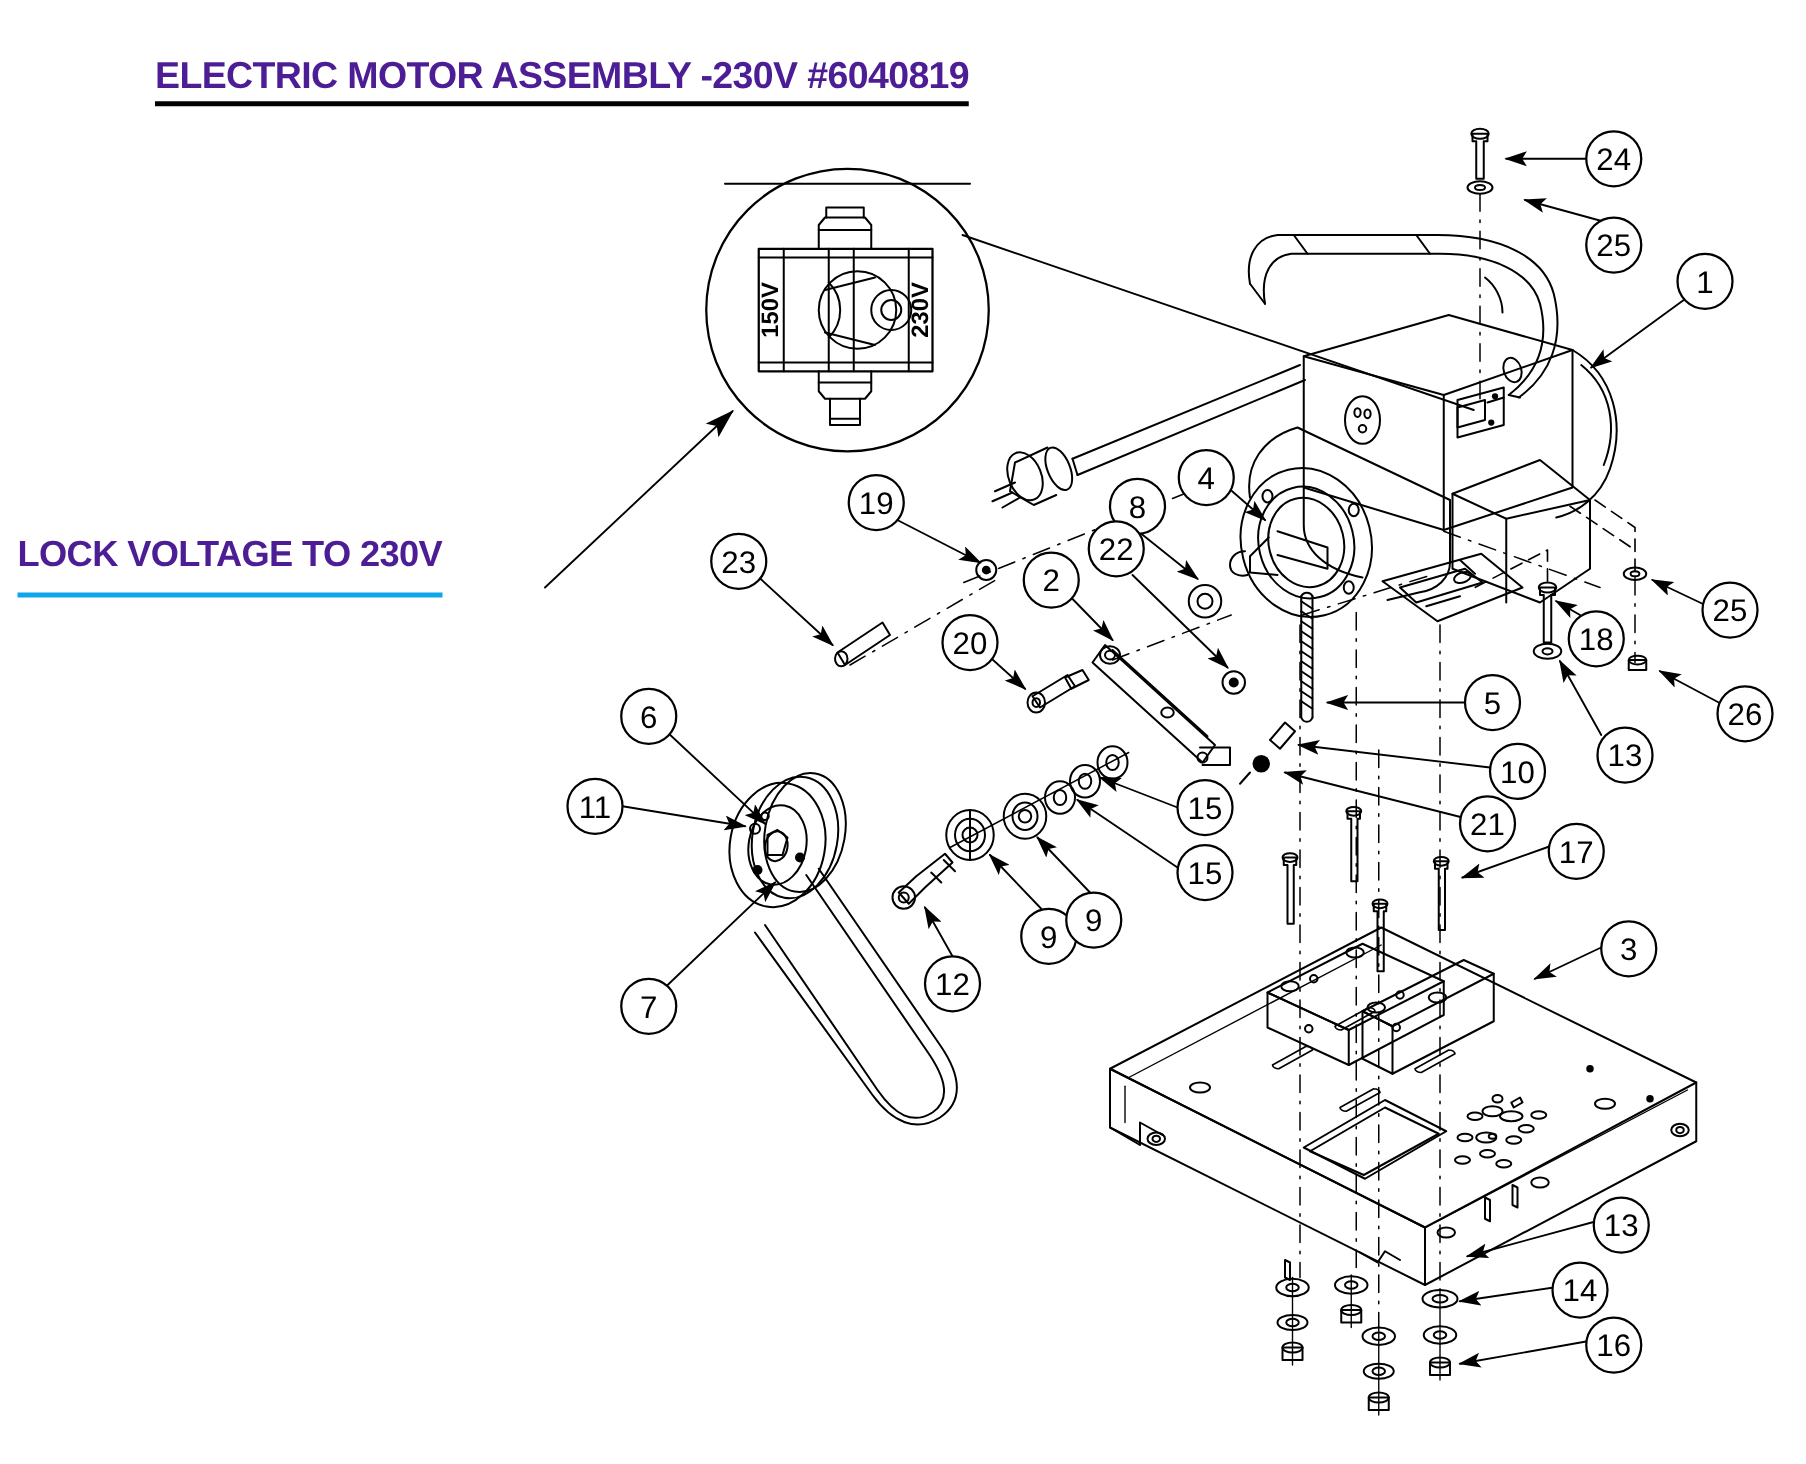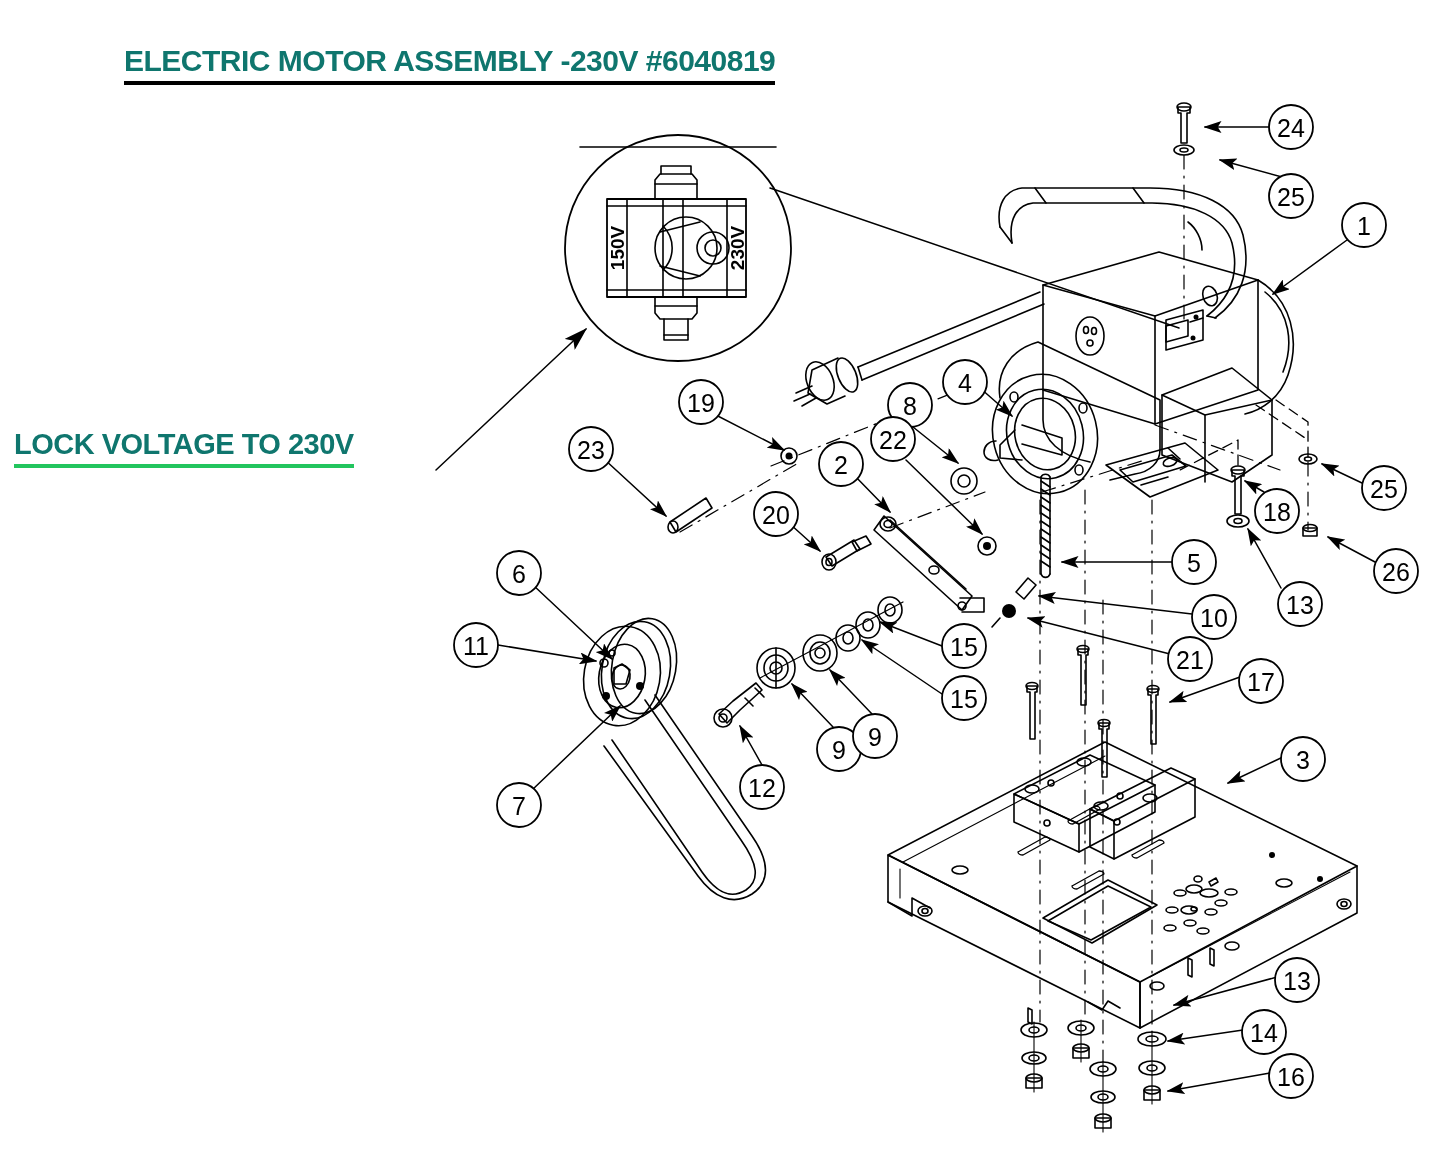--- a/index.html
+++ b/index.html
@@ -20,43 +20,43 @@
   #svg-root {
     position: absolute;
     left: 0;
     top: 0;
     width: 1445px;
     height: 1171px;
   }
   .ttl {
     position: absolute;
     font-weight: bold;
-    color: #0f766e;
+    color: #4c1d95;
     white-space: nowrap;
     letter-spacing: -0.5px;
   }
   #title-main {
     left: 124px;
     top: 44px;
     font-size: 30px;
   }
   #title-main .ul {
     display: block;
     border-bottom: 4px solid #000;
     padding-bottom: 3px;
   }
   #title-lock {
     left: 14px;
     top: 428px;
     font-size: 29px;
   }
   #title-lock .ul {
     display: block;
-    border-bottom: 4px solid #22c55e;
-    padding-bottom: 3px;
+    border-bottom: 4px solid #0ea5e9;
+    padding-bottom: 13px;
   }
   .callout-num {
     font-size: 25px;
     font-weight: normal;
     fill: #000;
     font-family: "Liberation Sans", sans-serif;
     text-anchor: middle;
     dominant-baseline: central;
   }
   .vlabel {

